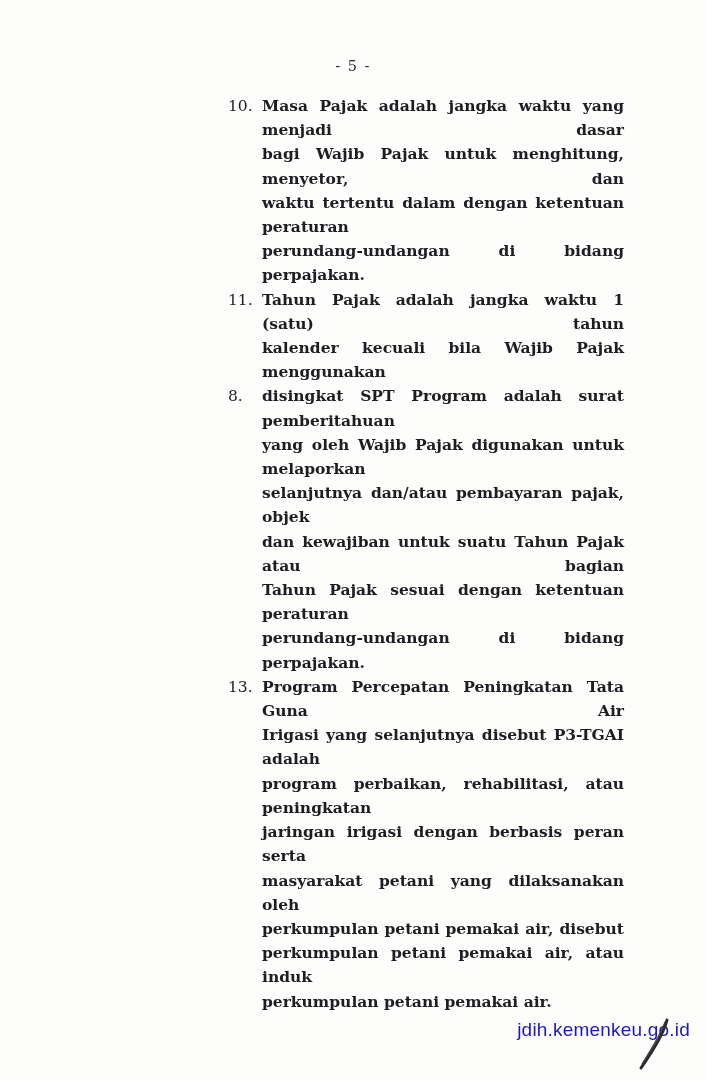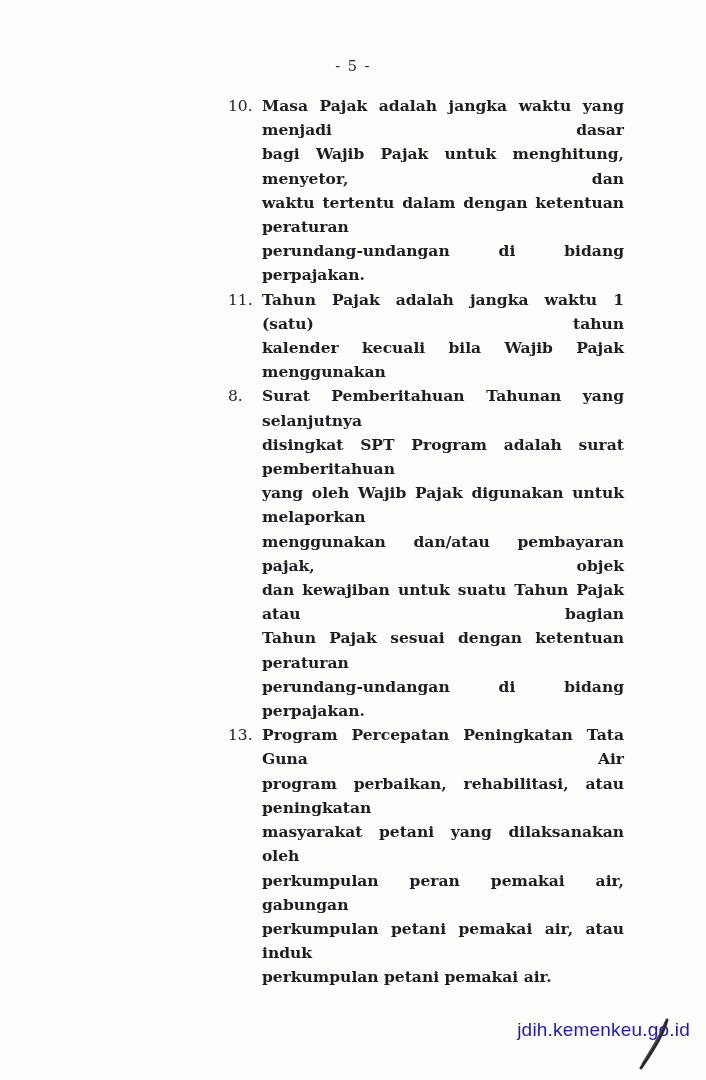--- a/index.html
+++ b/index.html
@@ -112,36 +112,37 @@
       <div class="item">
         <span class="num">11.</span>
         <div class="body">
           <div class="ln">Tahun Pajak adalah jangka waktu 1 (satu) tahun</div>
           <div class="ln">kalender kecuali bila Wajib Pajak menggunakan</div>
         </div>
       </div>
       <div class="item">
         <span class="num">8.</span>
         <div class="body">
-          <div class="ln">Surat Pemberitahuan Tahunan yang selanjutnya</div>
           <div class="ln">disingkat SPT Program adalah surat pemberitahuan</div>
           <div class="ln">yang oleh Wajib Pajak digunakan untuk melaporkan</div>
-          <div class="ln">menggunakan dan/atau pembayaran pajak, objek</div>
+          <div class="ln">selanjutnya dan/atau pembayaran pajak, objek</div>
           <div class="ln">dan kewajiban untuk suatu Tahun Pajak atau bagian</div>
           <div class="ln">Tahun Pajak sesuai dengan ketentuan peraturan</div>
           <div class="ln last">perundang-undangan di bidang perpajakan.</div>
         </div>
       </div>
       <div class="item">
         <span class="num">13.</span>
         <div class="body">
           <div class="ln">Program Percepatan Peningkatan Tata Guna Air</div>
+          <div class="ln">Irigasi yang selanjutnya disebut P3-TGAI adalah</div>
           <div class="ln">program perbaikan, rehabilitasi, atau peningkatan</div>
+          <div class="ln">jaringan irigasi dengan berbasis peran serta</div>
           <div class="ln">masyarakat petani yang dilaksanakan oleh</div>
-          <div class="ln">perkumpulan peran pemakai air, gabungan</div>
+          <div class="ln">perkumpulan petani pemakai air, disebut</div>
           <div class="ln">perkumpulan petani pemakai air, atau induk</div>
           <div class="ln last">perkumpulan petani pemakai air.</div>
         </div>
       </div>
     </div>
 
   <div class="footer-watermark">jdih.kemenkeu.go.id</div>
 
   <svg class="pen-mark" viewBox="0 0 46 58" aria-hidden="true">
     <path d="M 39 4 C 36 16, 27 32, 13 52" fill="none" stroke="#2a2a2e" stroke-width="3" stroke-linecap="round"></path>

